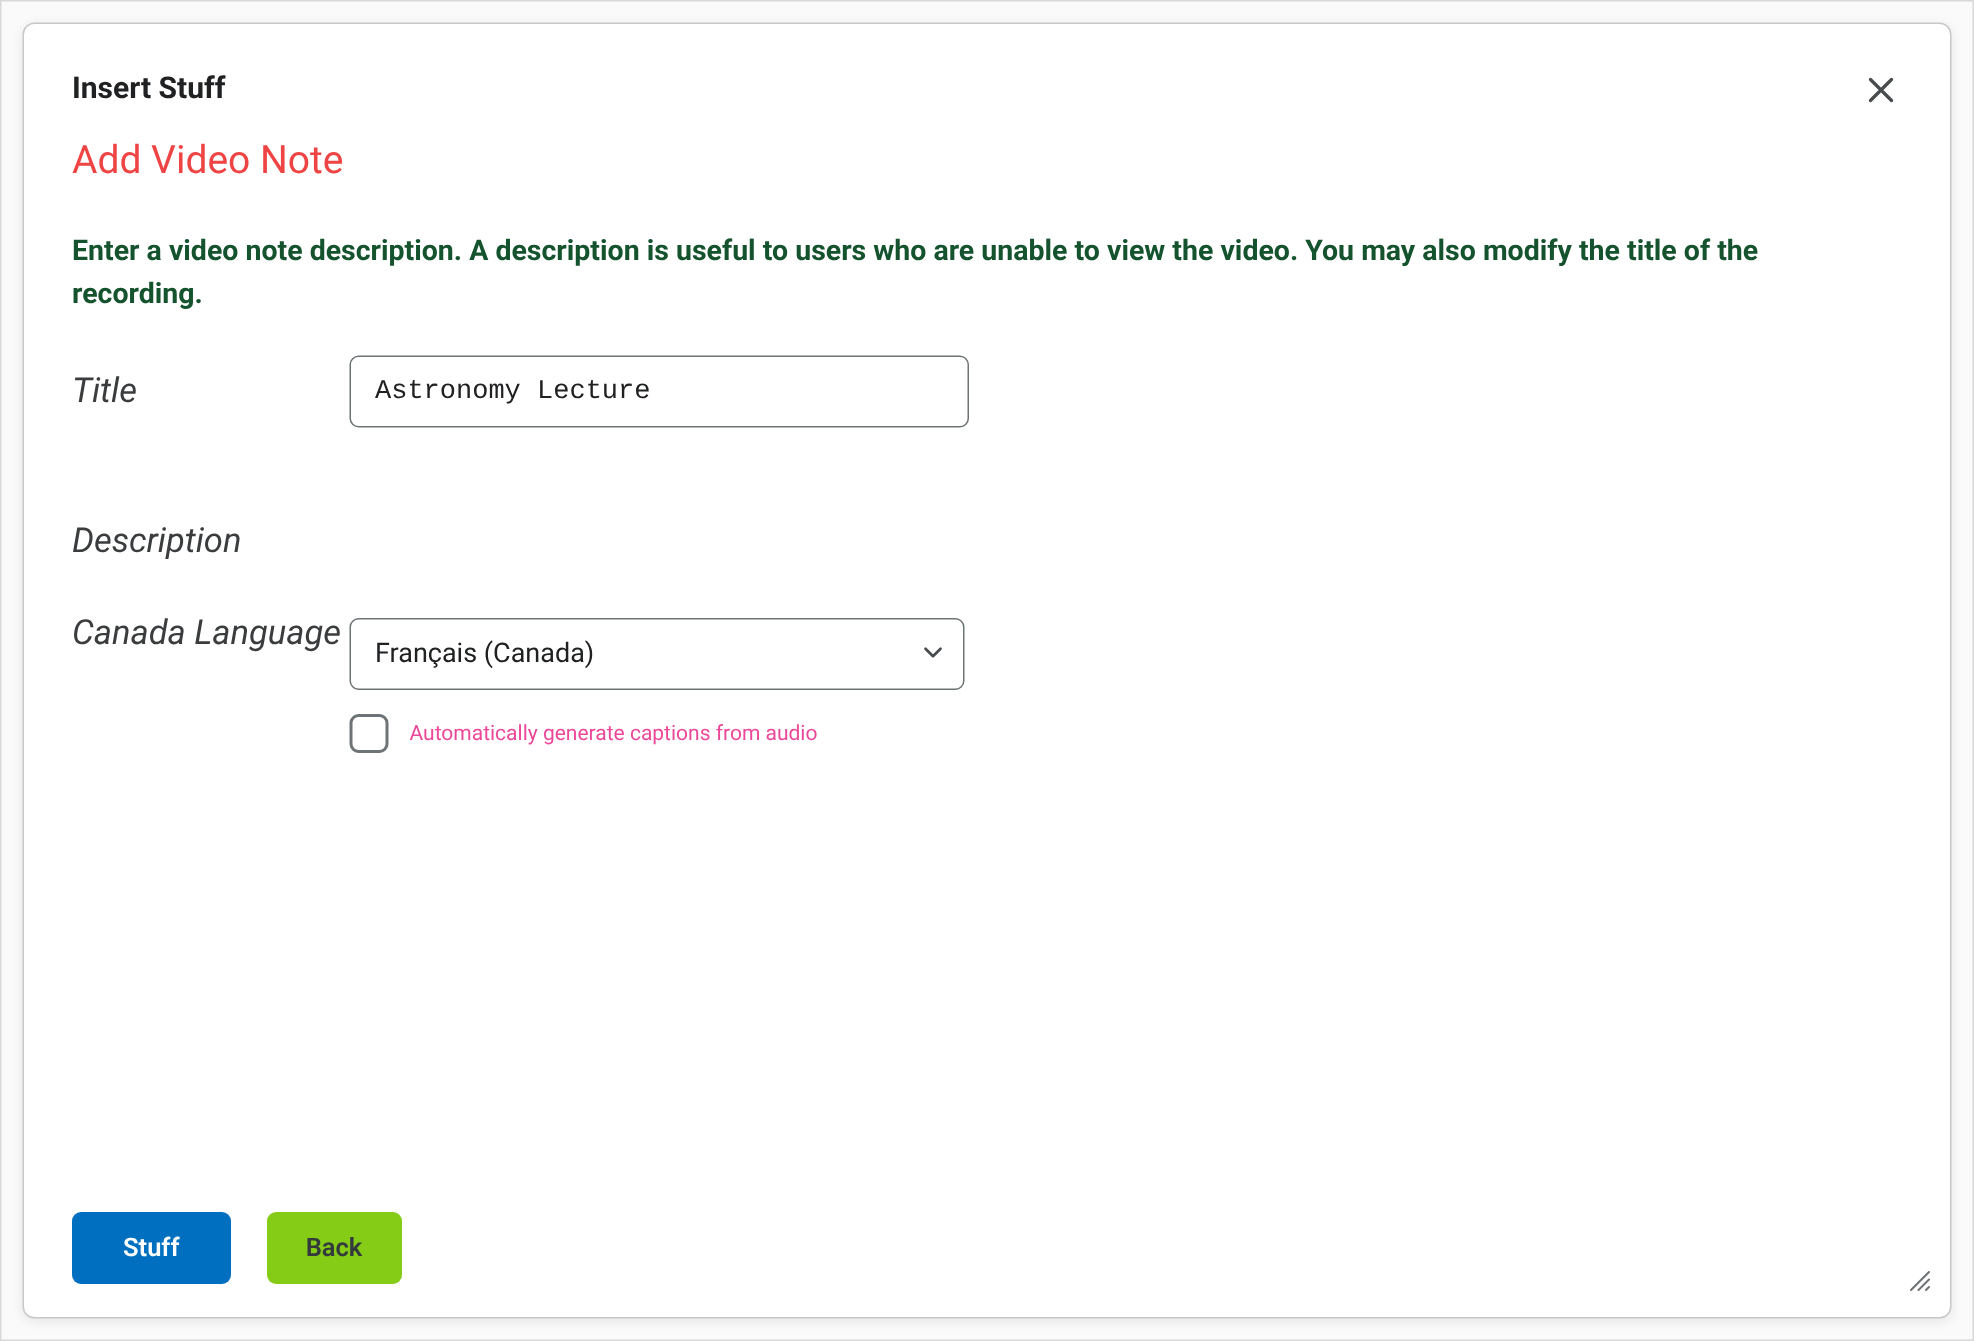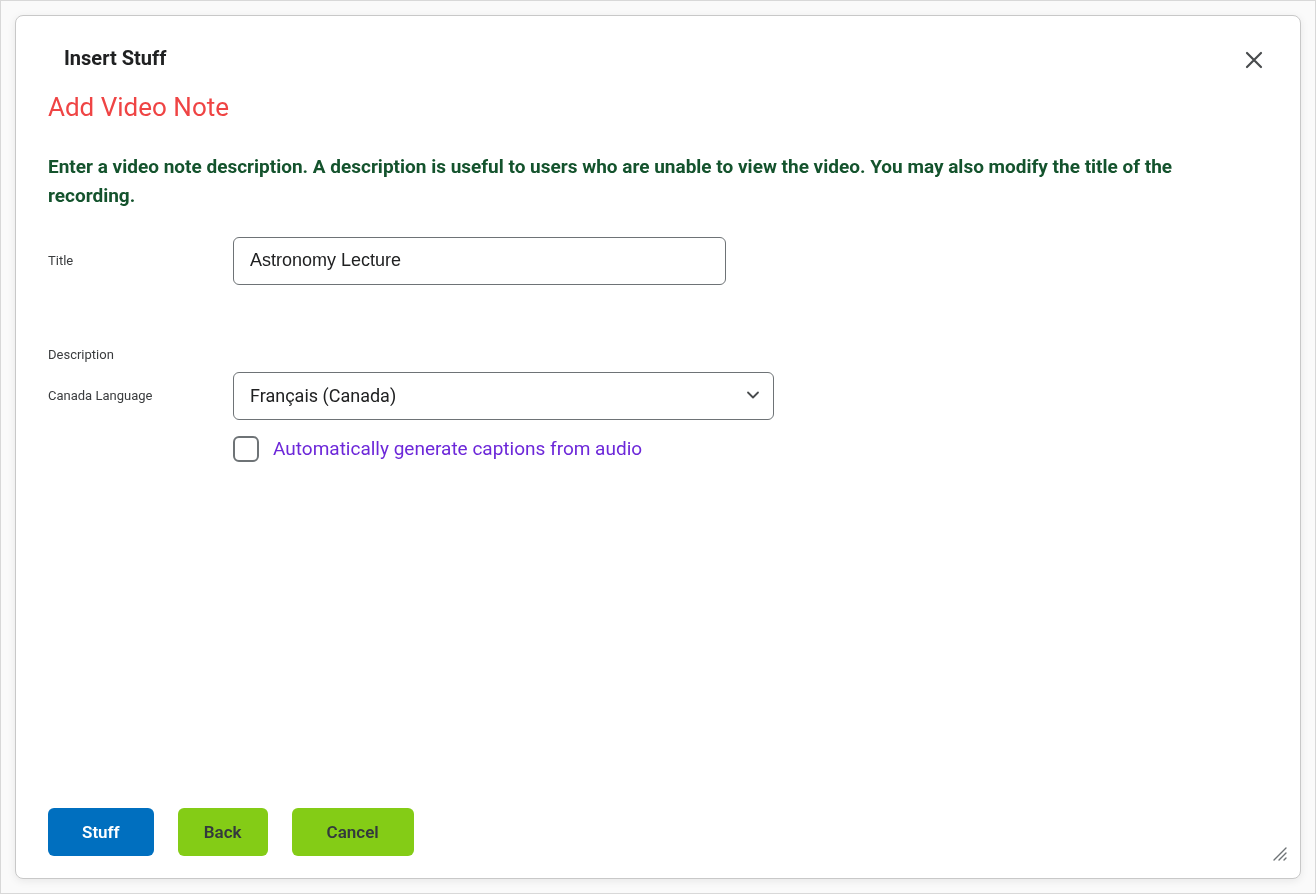--- a/index.html
+++ b/index.html
@@ -32,21 +32,20 @@
       border-radius: 8px;
       box-shadow: 0 2px 8px rgba(0,0,0,0.08);
       display: flex;
       flex-direction: column;
       padding: 30px 32px 22px 32px;
     }
     .dialog-header {
       display: flex;
       justify-content: space-between;
       align-items: flex-start;
-      margin-left: 16px;
     }
     .dialog-title {
       font-size: 20px;
       font-weight: 700;
       color: #202122;
     }
     .close-btn {
       background: none;
       border: none;
       cursor: pointer;
@@ -77,50 +76,52 @@
       margin-bottom: 10px;
     }
     .form-row.align-top {
       align-items: flex-start;
     }
     .form-row.align-top .field-label {
       padding-top: 52px;
     }
     .field-label {
       width: 185px;
-      font-size: 13px;
+      font-size: 23px;
       color: #3a3c3e;
       flex-shrink: 0;
+      font-style: italic;
     }
     .text-input {
-      width: 493px;
+      width: 413px;
       height: 48px;
       border: 1px solid #6e7376;
       border-radius: 6px;
       padding: 0 16px;
       font-size: 18px;
       color: #202122;
-      font-family: Liberation Sans, sans-serif;
+      font-family: Liberation Mono, monospace;
       outline: none;
     }
     .textarea-input {
       width: 463px;
       height: 140px;
       border: 1px solid #6e7376;
       border-radius: 6px;
       padding: 12px 16px;
       font-size: 18px;
       color: #202122;
       font-family: inherit;
       outline: none;
       resize: none;
     }
     .select-wrap {
       position: relative;
-      width: 541px;
+      width: 410px;
+      margin-top: 28px;
     }
     .select-input {
       width: 100%;
       height: 48px;
       border: 1px solid #6e7376;
       border-radius: 6px;
       padding: 0 40px 0 16px;
       font-size: 18px;
       color: #202122;
       font-family: inherit;
@@ -148,22 +149,22 @@
     .checkbox {
       width: 26px;
       height: 26px;
       border: 2px solid #6e7376;
       border-radius: 6px;
       background: #fff;
       cursor: pointer;
       flex-shrink: 0;
     }
     .checkbox-label {
-      font-size: 19px;
-      color: #6d28d9;
+      font-size: 14px;
+      color: #ec4899;
     }
     .footer {
       margin-top: auto;
       display: flex;
       align-items: center;
       gap: 24px;
     }
     .btn {
       height: 48px;
       padding: 0 28px;
@@ -240,21 +241,20 @@
 
     <div class="checkbox-row">
       <div class="checkbox" role="checkbox" aria-checked="false"></div>
       <label class="checkbox-label">Automatically generate captions from audio</label>
     </div>
   </div>
 
   <div class="footer">
     <button class="btn btn-primary">Stuff</button>
     <button class="btn btn-secondary">Back</button>
-    <button class="btn btn-secondary btn-cancel">Cancel</button>
   </div>
 
   <div class="resize-gripper">
     <svg width="18" height="18" viewBox="0 0 18 18">
       <path d="M4 16 L16 4 M9 16 L16 9 M14 16 L16 14" stroke="currentColor" stroke-width="1.4" stroke-linecap="round"></path>
     </svg>
   </div>
 </div>
 
 </body></html>

